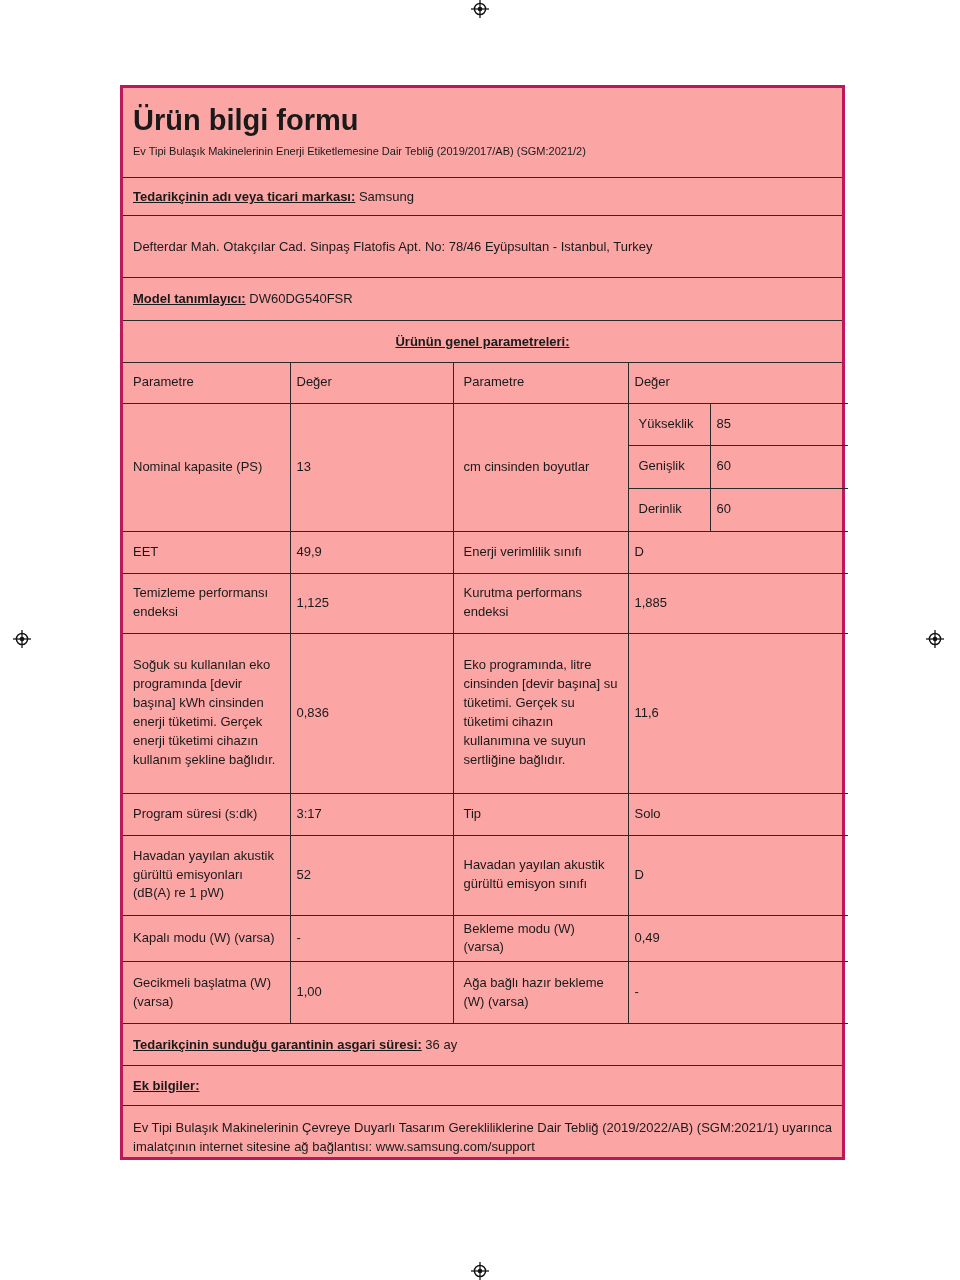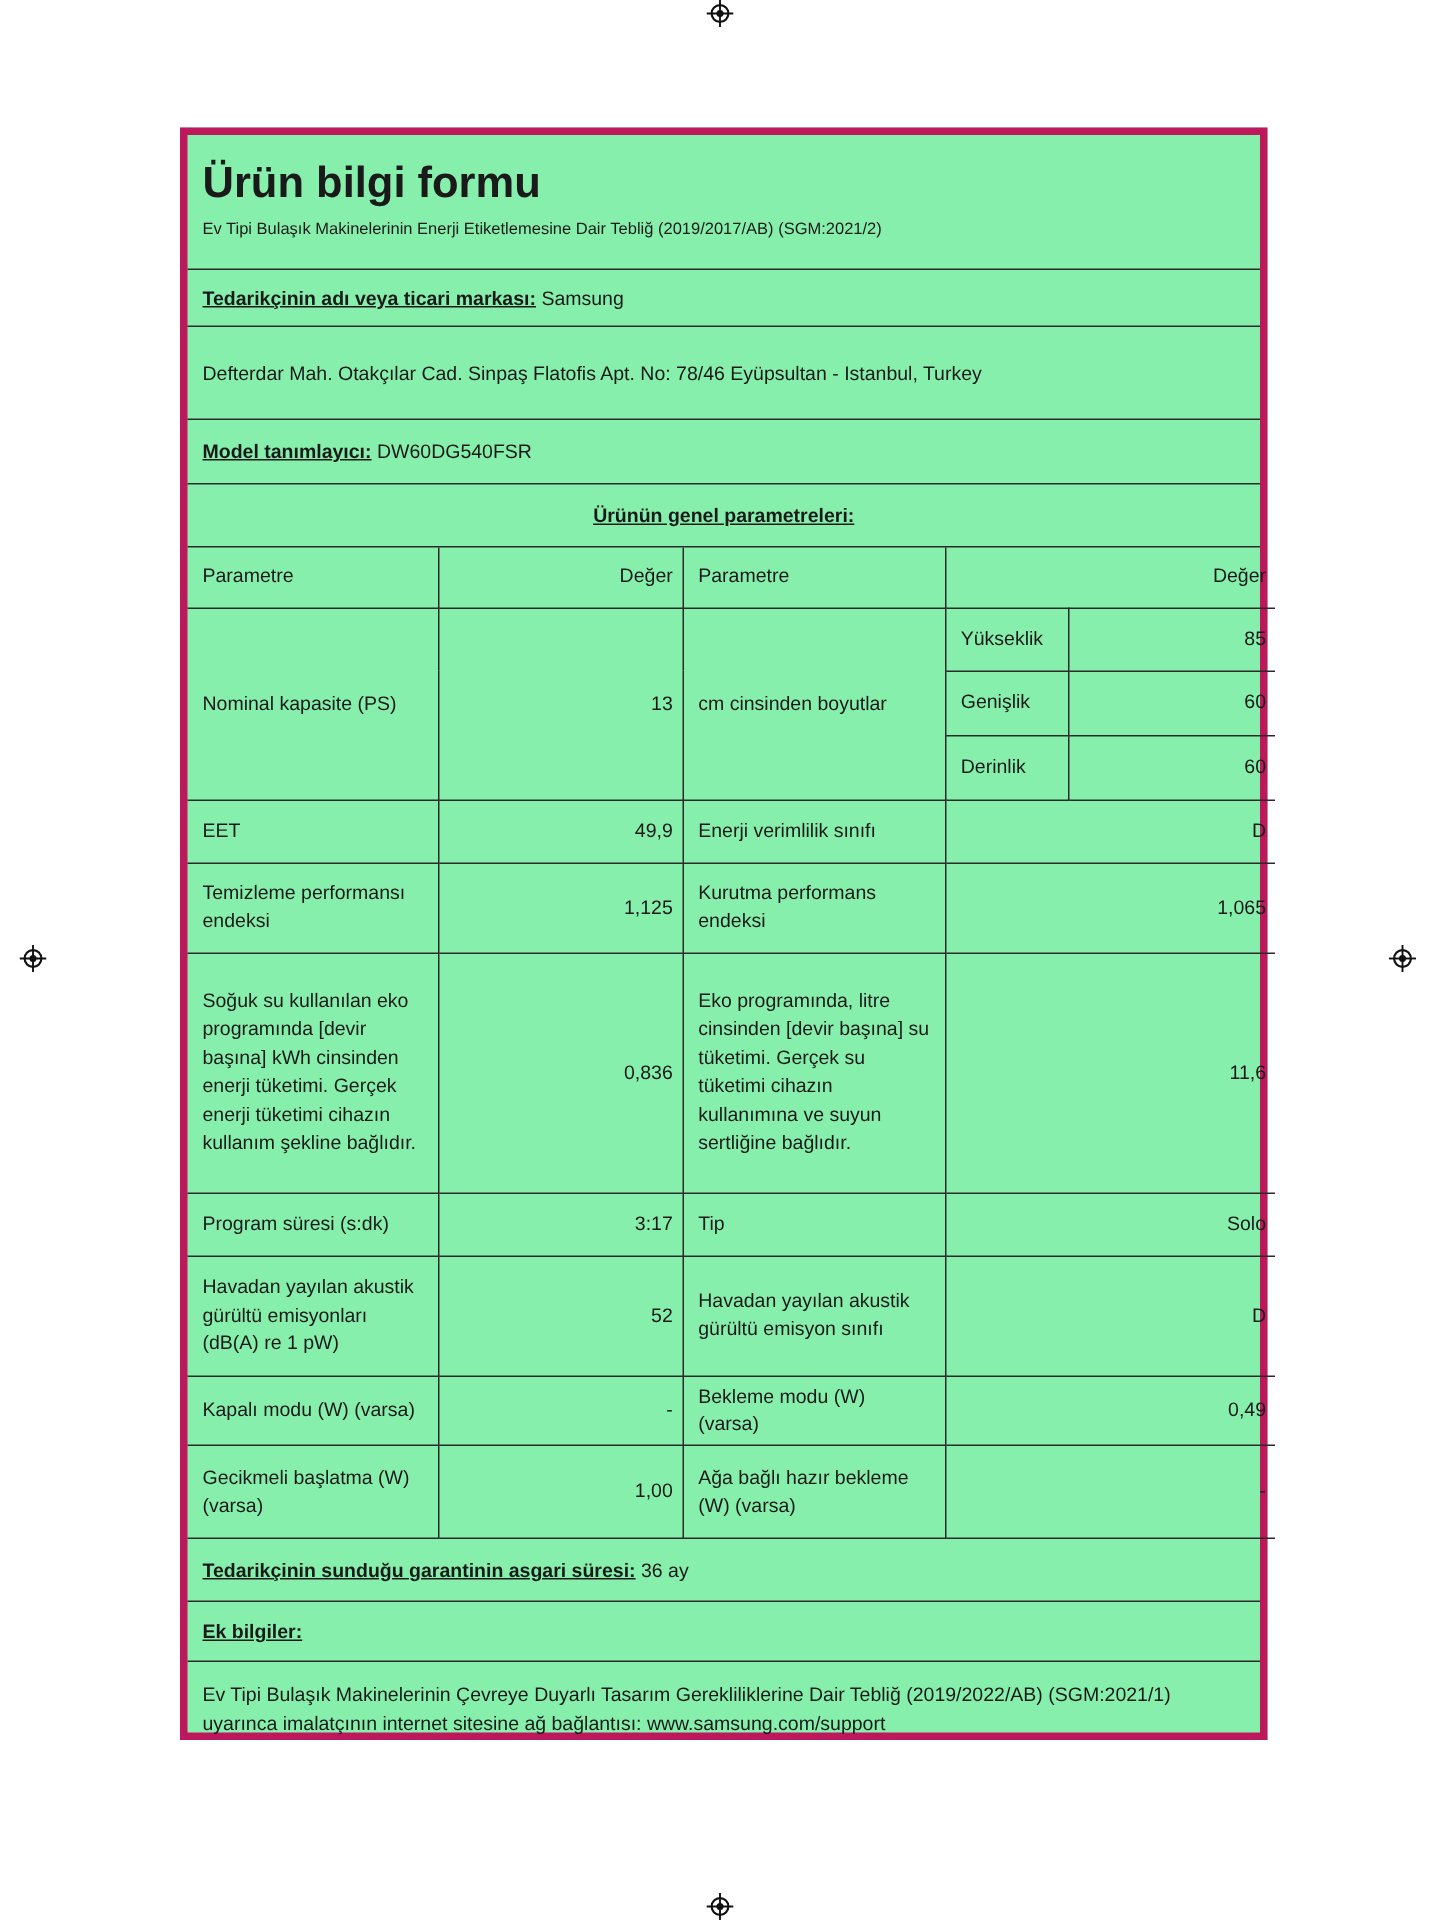--- a/index.html
+++ b/index.html
@@ -3,21 +3,21 @@
 <meta charset="utf-8">
 <style>
   html, body { margin: 0; padding: 0; background: #ffffff; }
   body { font-family: "Liberation Sans", "DejaVu Sans", sans-serif; color: #1a1a1a; }
   .sheet { position: relative; width: 960px; height: 1280px; background: #ffffff; overflow: hidden; }
 
   .regmark { position: absolute; width: 18px; height: 18px; transform: translate(-50%, -50%); }
 
   .form-box {
     position: absolute; left: 120px; top: 85px; width: 725px; height: 1075px;
-    border: 5px solid #be185d; box-sizing: border-box; background: #86efac;
+    border: 3px solid #be185d; box-sizing: border-box; background: #fca5a5;
   }
 
   .row {
     box-sizing: border-box; border-bottom: 1px solid #2a2a2a;
     padding: 0 10px; display: flex; flex-direction: column; justify-content: center;
     font-size: 13px; line-height: 1.5;
   }
   .row:last-child { border-bottom: none; }
 
   .row-title     { height: 90px; }
@@ -34,21 +34,21 @@
 
   .b { font-weight: bold; text-decoration: underline; }
   .inline-line { display: block; }
 
   table.params { border-collapse: collapse; width: 100%; table-layout: fixed; font-size: 13px; }
   table.params td {
     border: 1px solid #2a2a2a; box-sizing: border-box;
     vertical-align: middle; line-height: 1.45; padding: 4px 6px;
   }
   table.params td.pl  { text-align: left; padding-left: 10px; padding-right: 10px; }
-  table.params td.ctr { text-align: right; }
+  table.params td.ctr { text-align: left; }
   table.params tr td:first-child { border-left: none; }
   table.params tr td:last-child  { border-right: none; }
   table.params tr:first-child td { border-top: none; }
 
   tr.h40  { height: 40px; }
   tr.h42  { height: 42px; }
   tr.h43  { height: 43px; }
   tr.h60  { height: 60px; }
   tr.h160 { height: 160px; }
   tr.h80  { height: 80px; }
@@ -150,21 +150,21 @@
         <tr class="h42">
           <td class="pl">EET</td>
           <td class="ctr">49,9</td>
           <td class="pl">Enerji verimlilik sınıfı</td>
           <td class="ctr" colspan="2">D</td>
         </tr>
         <tr class="h60">
           <td class="pl">Temizleme performansı endeksi</td>
           <td class="ctr">1,125</td>
           <td class="pl">Kurutma performans endeksi</td>
-          <td class="ctr" colspan="2">1,065</td>
+          <td class="ctr" colspan="2">1,885</td>
         </tr>
         <tr class="h160">
           <td class="pl">Soğuk su kullanılan eko programında [devir başına] kWh cinsinden enerji tüketimi. Gerçek enerji tüketimi cihazın kullanım şekline bağlıdır.</td>
           <td class="ctr">0,836</td>
           <td class="pl">Eko programında, litre cinsinden [devir başına] su tüketimi. Gerçek su tüketimi cihazın kullanımına ve suyun sertliğine bağlıdır.</td>
           <td class="ctr" colspan="2">11,6</td>
         </tr>
         <tr class="h42">
           <td class="pl">Program süresi (s:dk)</td>
           <td class="ctr">3:17</td>

